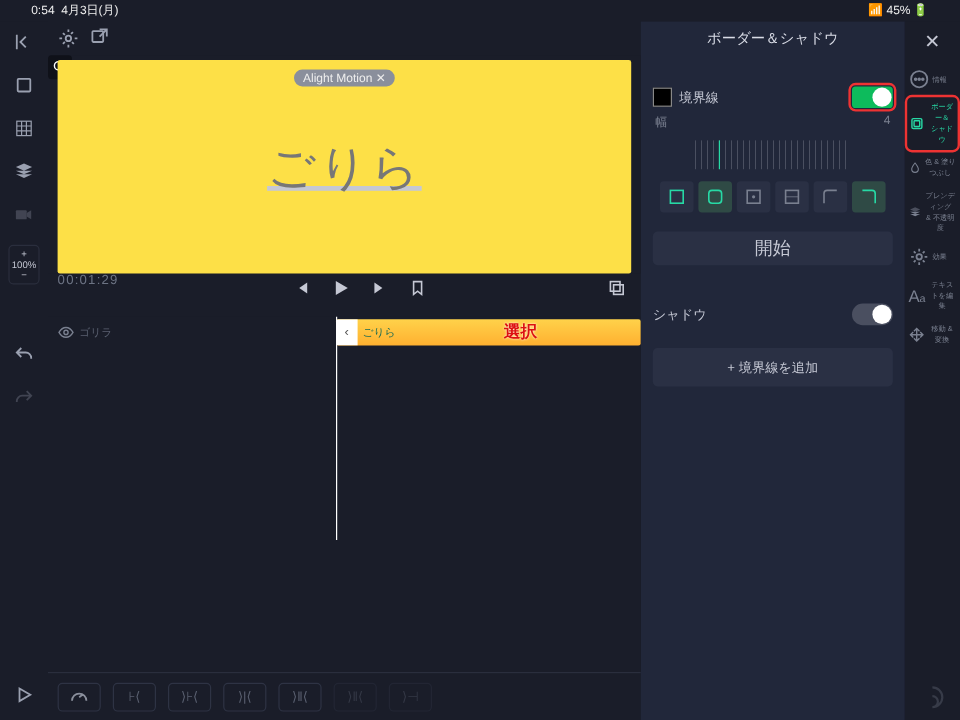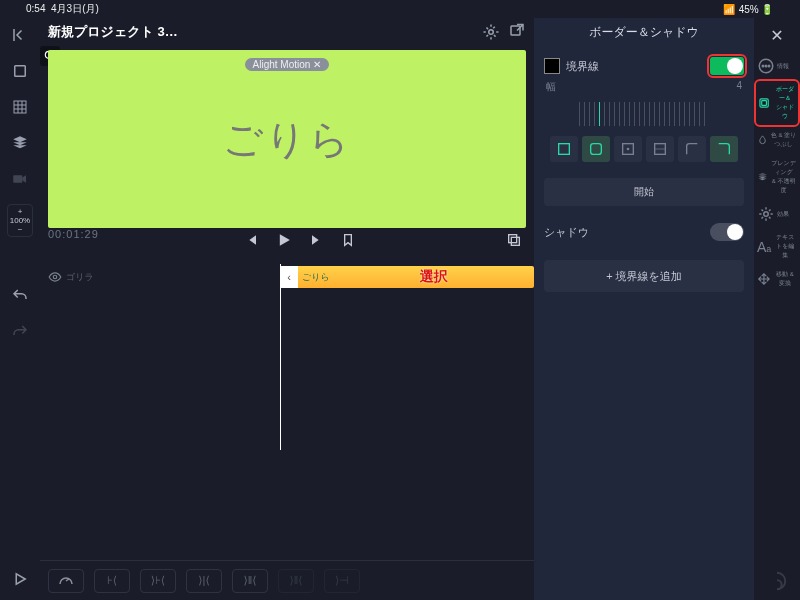--- a/index.html
+++ b/index.html
@@ -6,21 +6,21 @@
   body{background:#1a1d29;color:#c5c8d4;width:800px;height:600px;overflow:hidden;font-size:11px;}
   .statusbar{height:18px;display:flex;justify-content:space-between;align-items:center;padding:0 26px;font-size:10px;color:#eee;}
   .main{display:flex;height:582px;}
   .leftcol{width:40px;background:#1a1d29;display:flex;flex-direction:column;align-items:center;padding-top:6px;gap:14px;}
   .leftcol .icon,.rightcol .icon{width:22px;height:22px;display:flex;align-items:center;justify-content:center;color:#9aa0b0;}
   .zoomctl{display:flex;flex-direction:column;align-items:center;border:1px solid #2a2e3d;border-radius:4px;padding:2px 2px;font-size:8px;}
   .center{flex:1;display:flex;flex-direction:column;}
   .topbar{height:28px;display:flex;align-items:center;padding:0 8px;gap:8px;}
   .title{color:#fff;font-weight:600;font-size:13px;flex:1;}
   .previewwrap{position:relative;background:#1a1d29;padding:4px 8px 0 8px;}
-  .preview{background:#bef264;height:178px;border-radius:2px;position:relative;display:flex;align-items:center;justify-content:center;}
+  .preview{background:#fde047;height:178px;border-radius:2px;position:relative;display:flex;align-items:center;justify-content:center;text-decoration:underline;}
   .preview-tag{position:absolute;top:8px;background:#8a8f9c;color:#eee;border-radius:10px;padding:1px 8px;font-size:10px;}
   .preview-text{font-size:40px;color:#777;font-weight:500;letter-spacing:2px;}
   .mag{position:absolute;left:0px;top:0px;width:20px;height:20px;background:#0f1119;border-radius:3px;display:flex;align-items:center;justify-content:center;}
   .transport{height:36px;display:flex;align-items:flex-start;padding:0 8px;gap:8px;}
   .tc{color:#6c7383;font-size:11px;letter-spacing:1px;}
   .transport .spacer{flex:1;}
   .tbtn{width:24px;height:24px;display:flex;align-items:center;justify-content:center;color:#c5c8d4;}
   .ruler{height:24px;position:relative;border-top:1px solid #2a2e3d;}
   .ruler .ticks{position:absolute;left:220px;right:0;top:0;height:100%;background:repeating-linear-gradient(90deg,#3a3f52 0,#3a3f52 1px,transparent 1px,transparent 7px);}
   .ruler .lbl{position:absolute;left:222px;top:1px;font-size:9px;color:#8a8f9c;}
@@ -31,39 +31,39 @@
   .track .head{width:100px;display:flex;align-items:center;gap:4px;padding-left:8px;color:#5a6070;font-size:9px;}
   .clip{position:absolute;left:240px;right:0;top:2px;height:22px;background:linear-gradient(#ffd24a,#ffb030);border-radius:2px;display:flex;align-items:center;overflow:hidden;}
   .clip .back{width:18px;height:100%;background:#fff;color:#555;display:flex;align-items:center;justify-content:center;font-size:11px;}
   .clip .name{font-size:9px;color:#1a6b55;padding:0 4px;}
   .clip .sel{flex:1;text-align:center;color:#d11;font-weight:800;font-size:14px;text-shadow:0 0 2px #fff;}
   .bottombar{height:40px;border-top:1px solid #2a2e3d;display:flex;align-items:center;padding:0 8px;gap:10px;}
   .chip{width:36px;height:24px;border:1px solid #2e3344;border-radius:4px;display:flex;align-items:center;justify-content:center;color:#5a6070;font-size:11px;}
   .panel{width:220px;background:#21273a;display:flex;flex-direction:column;padding:0;}
   .panel-title{height:28px;display:flex;align-items:center;justify-content:center;color:#d9dce6;font-size:12px;text-align:right;}
   .section{padding:6px 10px;}
-  .row{display:flex;align-items:center;justify-content:space-between;height:28px;}
+  .row{display:flex;align-items:center;justify-content:space-between;height:28px;margin-top:15px;}
   .swatch{width:16px;height:16px;border:1px solid #888;background:#000;}
   .toggle{width:34px;height:18px;border-radius:9px;position:relative;}
   .toggle.on{background:#0dbb5c;}
   .toggle.off{background:#4a4f60;}
   .toggle .knob{position:absolute;top:1px;width:16px;height:16px;background:#fff;border-radius:50%;}
   .toggle.on .knob{right:1px;}
   .toggle.off .knob{right:1px;}
   .hl{outline:2px solid #e33;outline-offset:1px;border-radius:3px;}
   .subrow{display:flex;justify-content:space-between;font-size:10px;color:#7a8090;padding:0 2px 2px;}
   .slider{height:36px;display:flex;align-items:center;justify-content:center;}
   .slider .bars{width:130px;height:24px;background:repeating-linear-gradient(90deg,#4a4f60 0,#4a4f60 1px,transparent 1px,transparent 5px);position:relative;}
   .slider .bars:before{content:"";position:absolute;left:20px;top:0;bottom:0;width:1px;background:#27d9a5;}
   .stylerow{display:flex;gap:4px;justify-content:center;padding:4px 0;}
   .stylebtn{width:28px;height:26px;background:#2a3044;border-radius:3px;display:flex;align-items:center;justify-content:center;}
   .stylebtn.active{background:#2f4a45;}
   .stylebtn svg{width:16px;height:16px;}
   .btnrow{display:flex;gap:6px;padding:6px 10px;}
-  .btn{flex:1;background:#2a3044;border-radius:4px;height:28px;display:flex;align-items:center;justify-content:center;font-size:10px;color:#c5c8d4;}
+  .btn{flex:1;background:#2a3044;border-radius:4px;height:28px;display:flex;align-items:center;justify-content:center;font-size:15px;color:#c5c8d4;}
   .addbtn{margin:8px 10px;background:#2a3044;border-radius:4px;height:32px;display:flex;align-items:center;justify-content:center;font-size:11px;}
   .rightcol{width:46px;background:#1a1d29;display:flex;flex-direction:column;align-items:center;padding-top:6px;gap:4px;}
   .ritem{display:flex;flex-direction:row;align-items:center;gap:2px;font-size:6px;color:#7a8090;text-align:center;width:40px;padding:3px 0;}
   .ritem.active{color:#27d9a5;}
   .ritem.hl{outline:2px solid #e33;}
   .closebtn{width:22px;height:22px;display:flex;align-items:center;justify-content:center;color:#c5c8d4;font-size:16px;margin-bottom:4px;}
   svg{display:block;}
 </style>
 </head>
 <body>
@@ -122,21 +122,20 @@
     <div style="flex:1"></div>
     <div class="icon" style="margin-bottom:10px">
         <svg viewBox="0 0 24 24" width="18" height="18" fill="none" stroke="currentColor" stroke-width="2">
           <path d="M7 5v14l12-7z"></path>
         </svg>
       </div>
   </div>
 
   <div class="center">
     <div class="topbar">
-      <span class="title">新規プロジェクト 3…</span>
       <div class="icon">
           <svg viewBox="0 0 24 24" width="18" height="18" fill="none" stroke="#9aa0b0" stroke-width="2">
             <circle cx="12" cy="12" r="3"></circle>
             <path d="M12 2v3m0 14v3m10-10h-3M5 12H2m15.07-7.07l-2.12 2.12M8.05 15.95l-2.12 2.12m0-12.02l2.12 2.12m7.9 7.9l2.12 2.12"></path>
           </svg>
         </div>
       <div class="icon">
           <svg viewBox="0 0 24 24" width="18" height="18" fill="none" stroke="#9aa0b0" stroke-width="2">
             <rect x="4" y="4" width="12" height="12" rx="1"></rect>
             <path d="M12 2h8v8M20 2l-8 8"></path>

